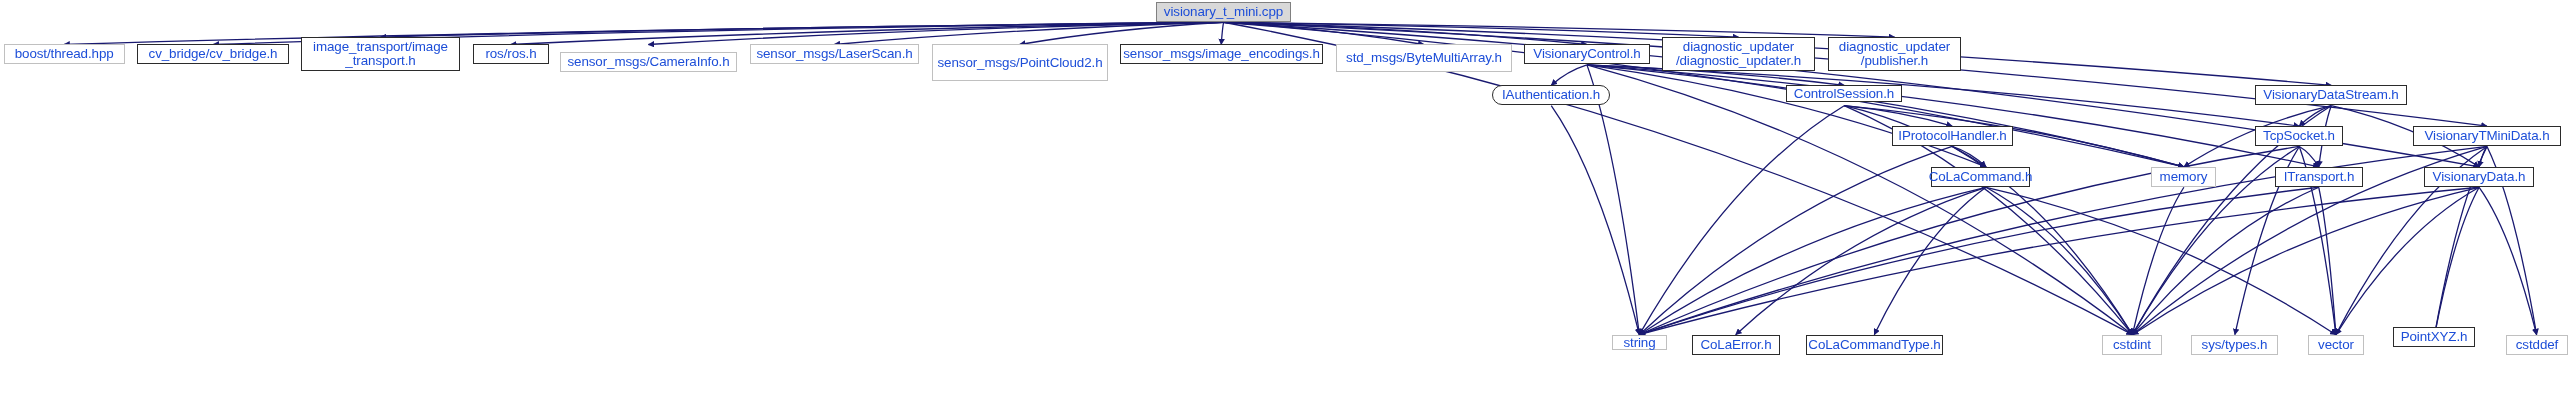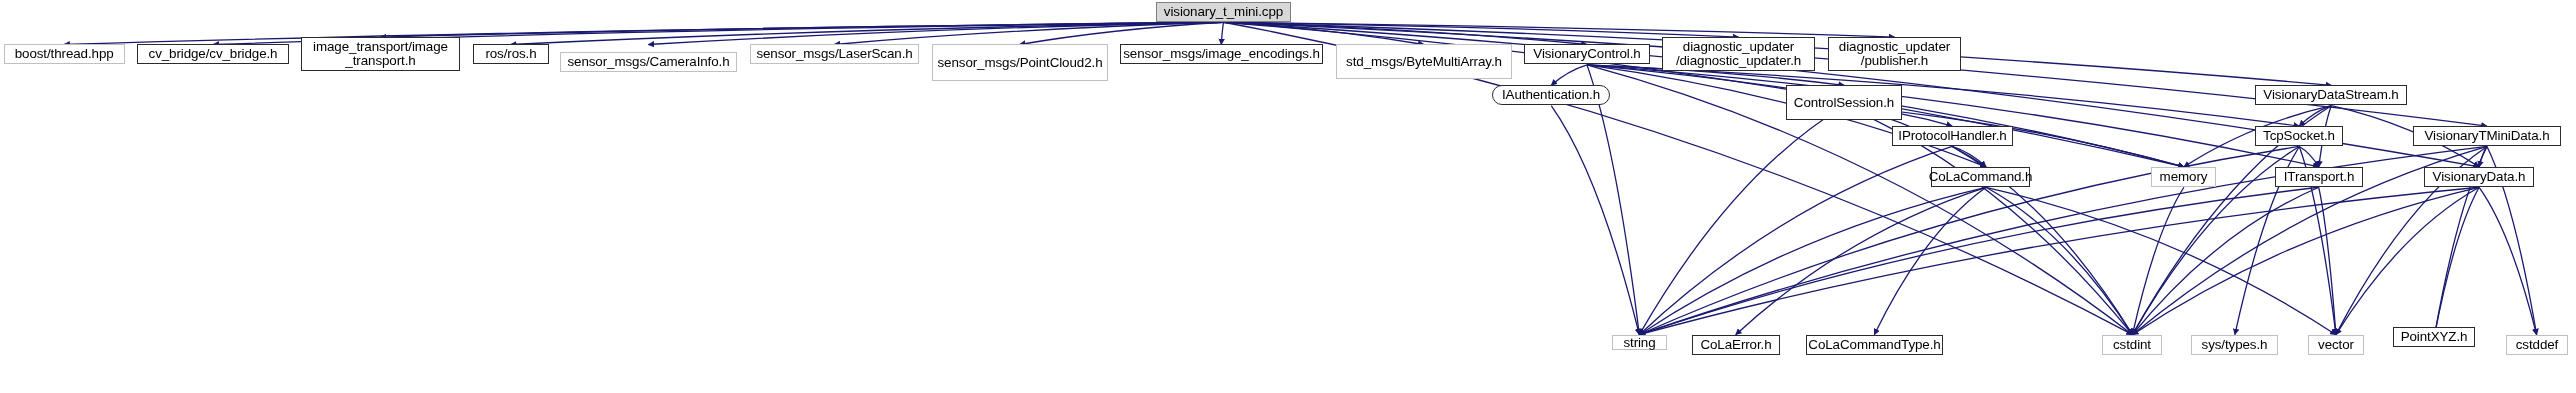--- a/index.html
+++ b/index.html
@@ -29,21 +29,21 @@
     position: absolute;
     box-sizing: border-box;
     background: #ffffff;
     border: 0.9px solid #c0c0c0;
     display: flex;
     align-items: center;
     justify-content: center;
     text-align: center;
     font-size: 13.4px;
     line-height: 14px;
-    color: #000000;
+    color: #1d4ed8;
     white-space: pre;
     letter-spacing: -0.1px;
     z-index: 5;
   }
   .node.bold {
     border: 1.9px solid #2b2b2b;
   }
   .node.root {
     background: #d8d8d8;
     border: 0.9px solid #808080;
@@ -127,28 +127,28 @@
 <div class="node root" style="left: 1156px; top: 1.9px; width: 135px; height: 20.4px;">visionary_t_mini.cpp</div>
     <div class="node" style="left: 3.7px; top: 44px; width: 121px; height: 20.4px;">boost/thread.hpp</div>
     <div class="node bold" style="left: 137px; top: 44px; width: 152px; height: 20.4px;">cv_bridge/cv_bridge.h</div>
     <div class="node bold" style="left: 301px; top: 37px; width: 159px; height: 34px;">image_transport/image
 _transport.h</div>
     <div class="node bold" style="left: 473px; top: 44px; width: 76px; height: 20.4px;">ros/ros.h</div>
     <div class="node" style="left: 560px; top: 44px; width: 177px; height: 20.4px; margin-top: 8px;">sensor_msgs/CameraInfo.h</div>
     <div class="node" style="left: 750px; top: 44px; width: 169px; height: 20.4px;">sensor_msgs/LaserScan.h</div>
     <div class="node" style="left: 932px; top: 44px; width: 176px; height: 37px;">sensor_msgs/PointCloud2.h</div>
     <div class="node bold" style="left: 1120px; top: 44px; width: 203px; height: 20.4px;">sensor_msgs/image_encodings.h</div>
-    <div class="node" style="left: 1336px; top: 44px; width: 176px; height: 35px;">std_msgs/ByteMultiArray.h</div>
+    <div class="node" style="left: 1336px; top: 44px; width: 176px; height: 28px;">std_msgs/ByteMultiArray.h</div>
     <div class="node bold" style="left: 1524px; top: 44px; width: 126px; height: 20.4px;">VisionaryControl.h</div>
     <div class="node bold" style="left: 1662px; top: 37px; width: 153px; height: 34px;">diagnostic_updater
 /diagnostic_updater.h</div>
     <div class="node bold" style="left: 1828px; top: 37px; width: 133px; height: 34px;">diagnostic_updater
 /publisher.h</div>
     <div class="node bold" style="left: 1492px; top: 85px; width: 118px; height: 20.4px; border-radius: 10px;">IAuthentication.h</div>
-    <div class="node bold" style="left: 1786px; top: 85px; width: 116px; height: 35px;">ControlSession.h</div>
+    <div class="node bold" style="left: 1786px; top: 85px; width: 116px; height: 17px;">ControlSession.h</div>
     <div class="node bold" style="left: 2255px; top: 85px; width: 152px; height: 20.4px;">VisionaryDataStream.h</div>
     <div class="node bold" style="left: 1892px; top: 126px; width: 121px; height: 20.4px;">IProtocolHandler.h</div>
     <div class="node bold" style="left: 2255px; top: 126px; width: 88px; height: 20.4px;">TcpSocket.h</div>
     <div class="node bold" style="left: 2413px; top: 126px; width: 148px; height: 20.4px;">VisionaryTMiniData.h</div>
     <div class="node bold" style="left: 1931px; top: 167px; width: 99px; height: 20.4px;">CoLaCommand.h</div>
     <div class="node" style="left: 2151px; top: 167px; width: 65px; height: 20.4px;">memory</div>
     <div class="node bold" style="left: 2275px; top: 167px; width: 88px; height: 20.4px;">ITransport.h</div>
     <div class="node bold" style="left: 2424px; top: 167px; width: 110px; height: 20.4px;">VisionaryData.h</div>
     <div class="node" style="left: 1612px; top: 335px; width: 55px; height: 15px;">string</div>
     <div class="node bold" style="left: 1692px; top: 335px; width: 88px; height: 20.4px;">CoLaError.h</div>

